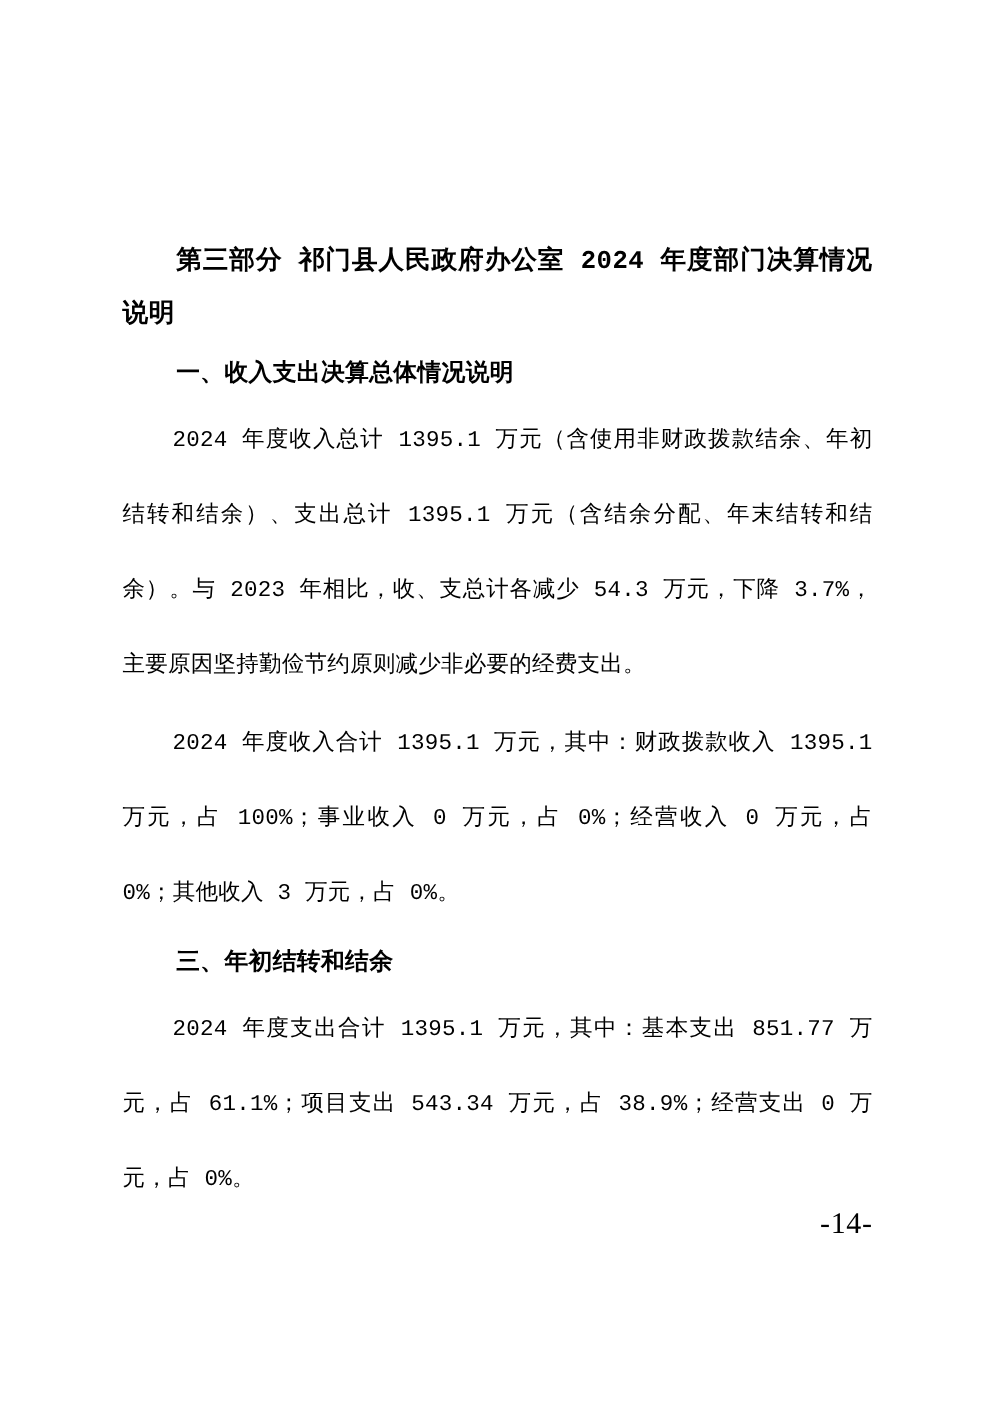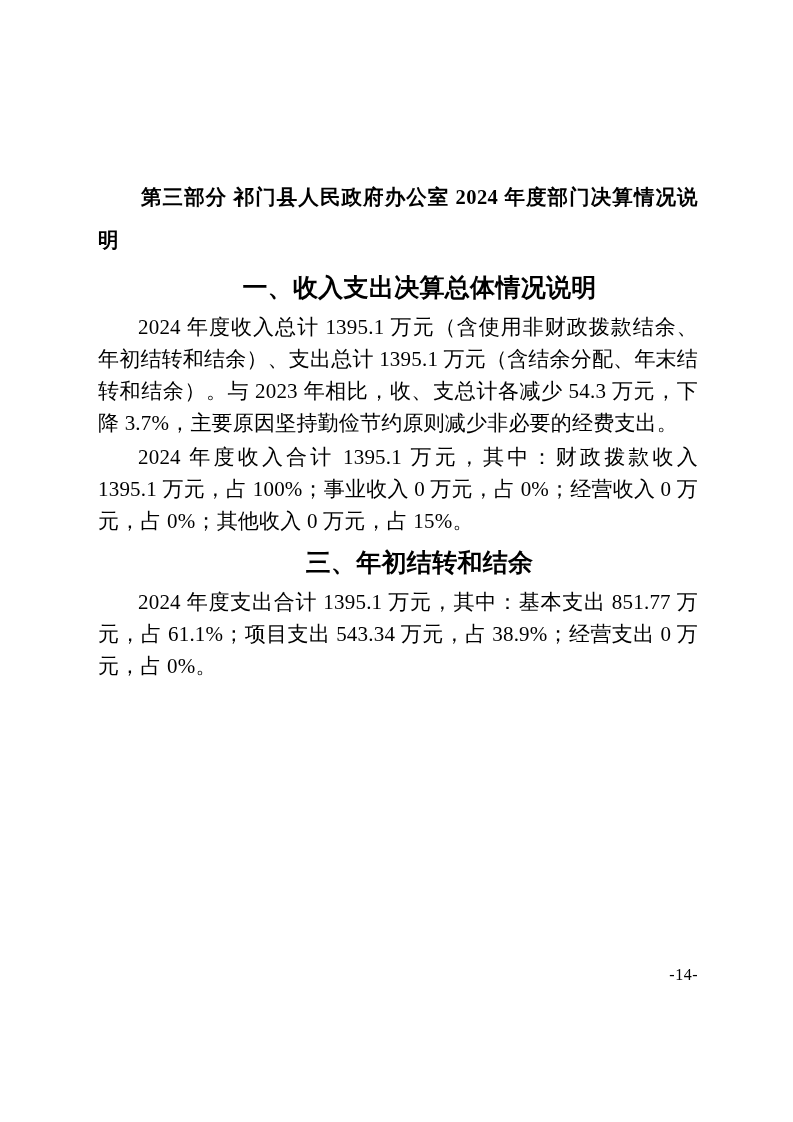--- a/index.html
+++ b/index.html
@@ -20,75 +20,75 @@
     left: 0;
     top: 0;
     width: 793px;
     height: 1122px;
     box-sizing: border-box;
     padding: 0;
   }
   .content {
     position: absolute;
     left: 98px;
-    top: 176px;
+    top: 188px;
     width: 600px;
+    font-family: Liberation Mono, monospace;
   }
   .doc-title {
     font-size: 20.5px;
     font-weight: bold;
     line-height: 43px;
     text-indent: 43px;
     letter-spacing: 0.4px;
     margin: 0 0 0 0;
     text-align: justify;
   }
   .heading {
-    font-size: 25px;
+    font-size: 19px;
     font-weight: bold;
     line-height: 43px;
     text-indent: 43px;
     letter-spacing: 0.3px;
     margin: 4px 0 0 0;
-    text-align: center;
   }
   p.body-text {
-    font-size: 21px;
-    line-height: 32px;
+    font-size: 18px;
+    line-height: 60px;
     text-indent: 40px;
     letter-spacing: 0.2px;
     margin: 2px 0 0 0;
     text-align: justify;
     text-justify: inter-ideograph;
   }
   p.body-text.last-line-wide {
     text-align: justify;
   }
   .page-number {
     position: absolute;
     left: 0;
     top: 966px;
     width: 698px;
     text-align: right;
-    font-size: 16px;
+    font-size: 24px;
     letter-spacing: 0.5px;
   }
 </style>
 </head>
 <body>
 
 <div class="page">
   <div class="content">
 
     <div class="doc-title">第三部分 祁门县人民政府办公室 2024 年度部门决算情况说明</div>
 
     <div class="heading">一、收入支出决算总体情况说明</div>
     <p class="body-text">2024 年度收入总计 1395.1 万元（含使用非财政拨款结余、年初结转和结余）、支出总计 1395.1 万元（含结余分配、年末结转和结余）。与 2023 年相比，收、支总计各减少 54.3 万元，下降 3.7%，主要原因坚持勤俭节约原则减少非必要的经费支出。</p>
 
-    <p class="body-text">2024 年度收入合计 1395.1 万元，其中：财政拨款收入 1395.1 万元，占 100%；事业收入 0 万元，占 0%；经营收入 0 万元，占 0%；其他收入 0 万元，占 15%。</p>
+    <p class="body-text">2024 年度收入合计 1395.1 万元，其中：财政拨款收入 1395.1 万元，占 100%；事业收入 0 万元，占 0%；经营收入 0 万元，占 0%；其他收入 3 万元，占 0%。</p>
 
     <div class="heading">三、年初结转和结余</div>
     <p class="body-text">2024 年度支出合计 1395.1 万元，其中：基本支出 851.77 万元，占 61.1%；项目支出 543.34 万元，占 38.9%；经营支出 0 万元，占 0%。</p>
 
 
   </div>
 
   <div class="page-number">-14-</div>
 </div>
 

